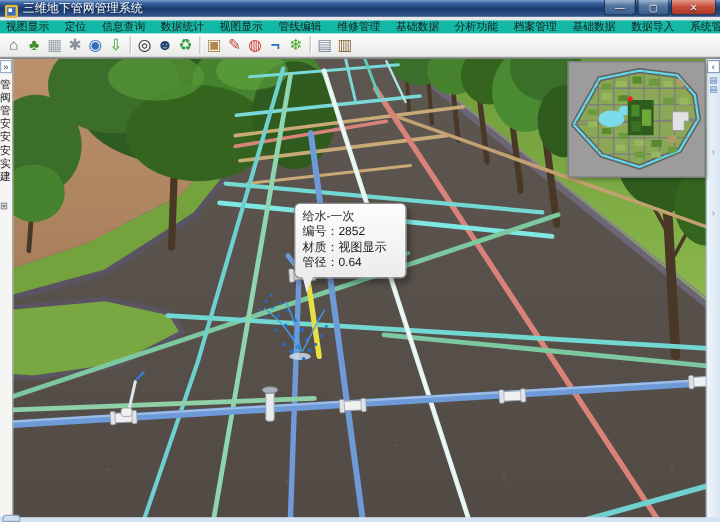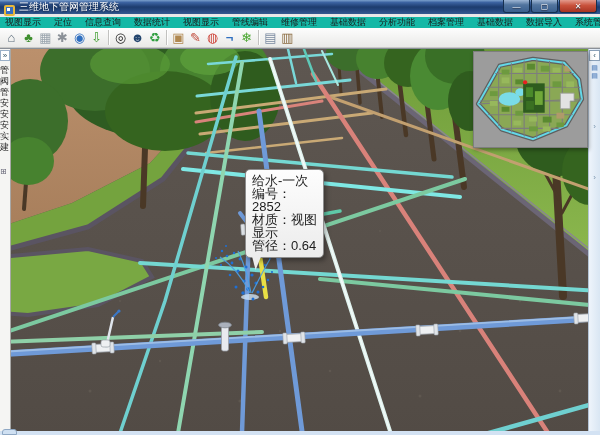--- a/index.html
+++ b/index.html
@@ -53,24 +53,24 @@
   .rsbtn { width:11px; height:11px; border:1px solid #8aa0b8; background:#fff; color:#356;
     line-height:9px; text-align:center; margin:1px 0 3px 0; }
   .rsmini { color:#4a7ab8; font-size:7px; line-height:8px; }
   .rschev { margin-top:42px; color:#7a94ac; }
 
   
   .minimap { position:absolute; top:2px; left:473px; width:115px; height:97px;
     background:#9c9c9c; border:1px solid #7e7e7e; box-shadow:1px 2px 4px rgba(0,0,0,.35); }
 
   
-  .tooltip { position:absolute; top:120px; left:245px; width:79px;
+  .tooltip { position:absolute; top:120px; left:245px; width:94px;
     background:linear-gradient(180deg,#fdfdfd,#ececec); border:1px solid #8d8d8d; border-radius:5px;
     box-shadow:2px 3px 5px rgba(0,0,0,.35); padding:4px 5px 5px 6px;
-    font-size:13px; line-height:13px; color:#1c1c1c; z-index:5; }
+    font-size:10px; line-height:13px; color:#1c1c1c; z-index:5; }
   .tooltip .tail { position:absolute; left:4px; bottom:-13px; width:16px; height:14px;
     background:#ececec; clip-path:polygon(12% 0,70% 0,35% 100%);
     filter:drop-shadow(1px 2px 2px rgba(0,0,0,.3)); }
 
   
   .hscroll { position:absolute; left:0; right:0; bottom:0; height:4px; background:#d3e2f3; }
   .hhandle { position:absolute; left:2px; bottom:0; width:15px; height:6px;
     background:#cfe0f2; border:1px solid #8fa8c4; border-radius:3px 3px 0 0; }
 </style>
 </head>

